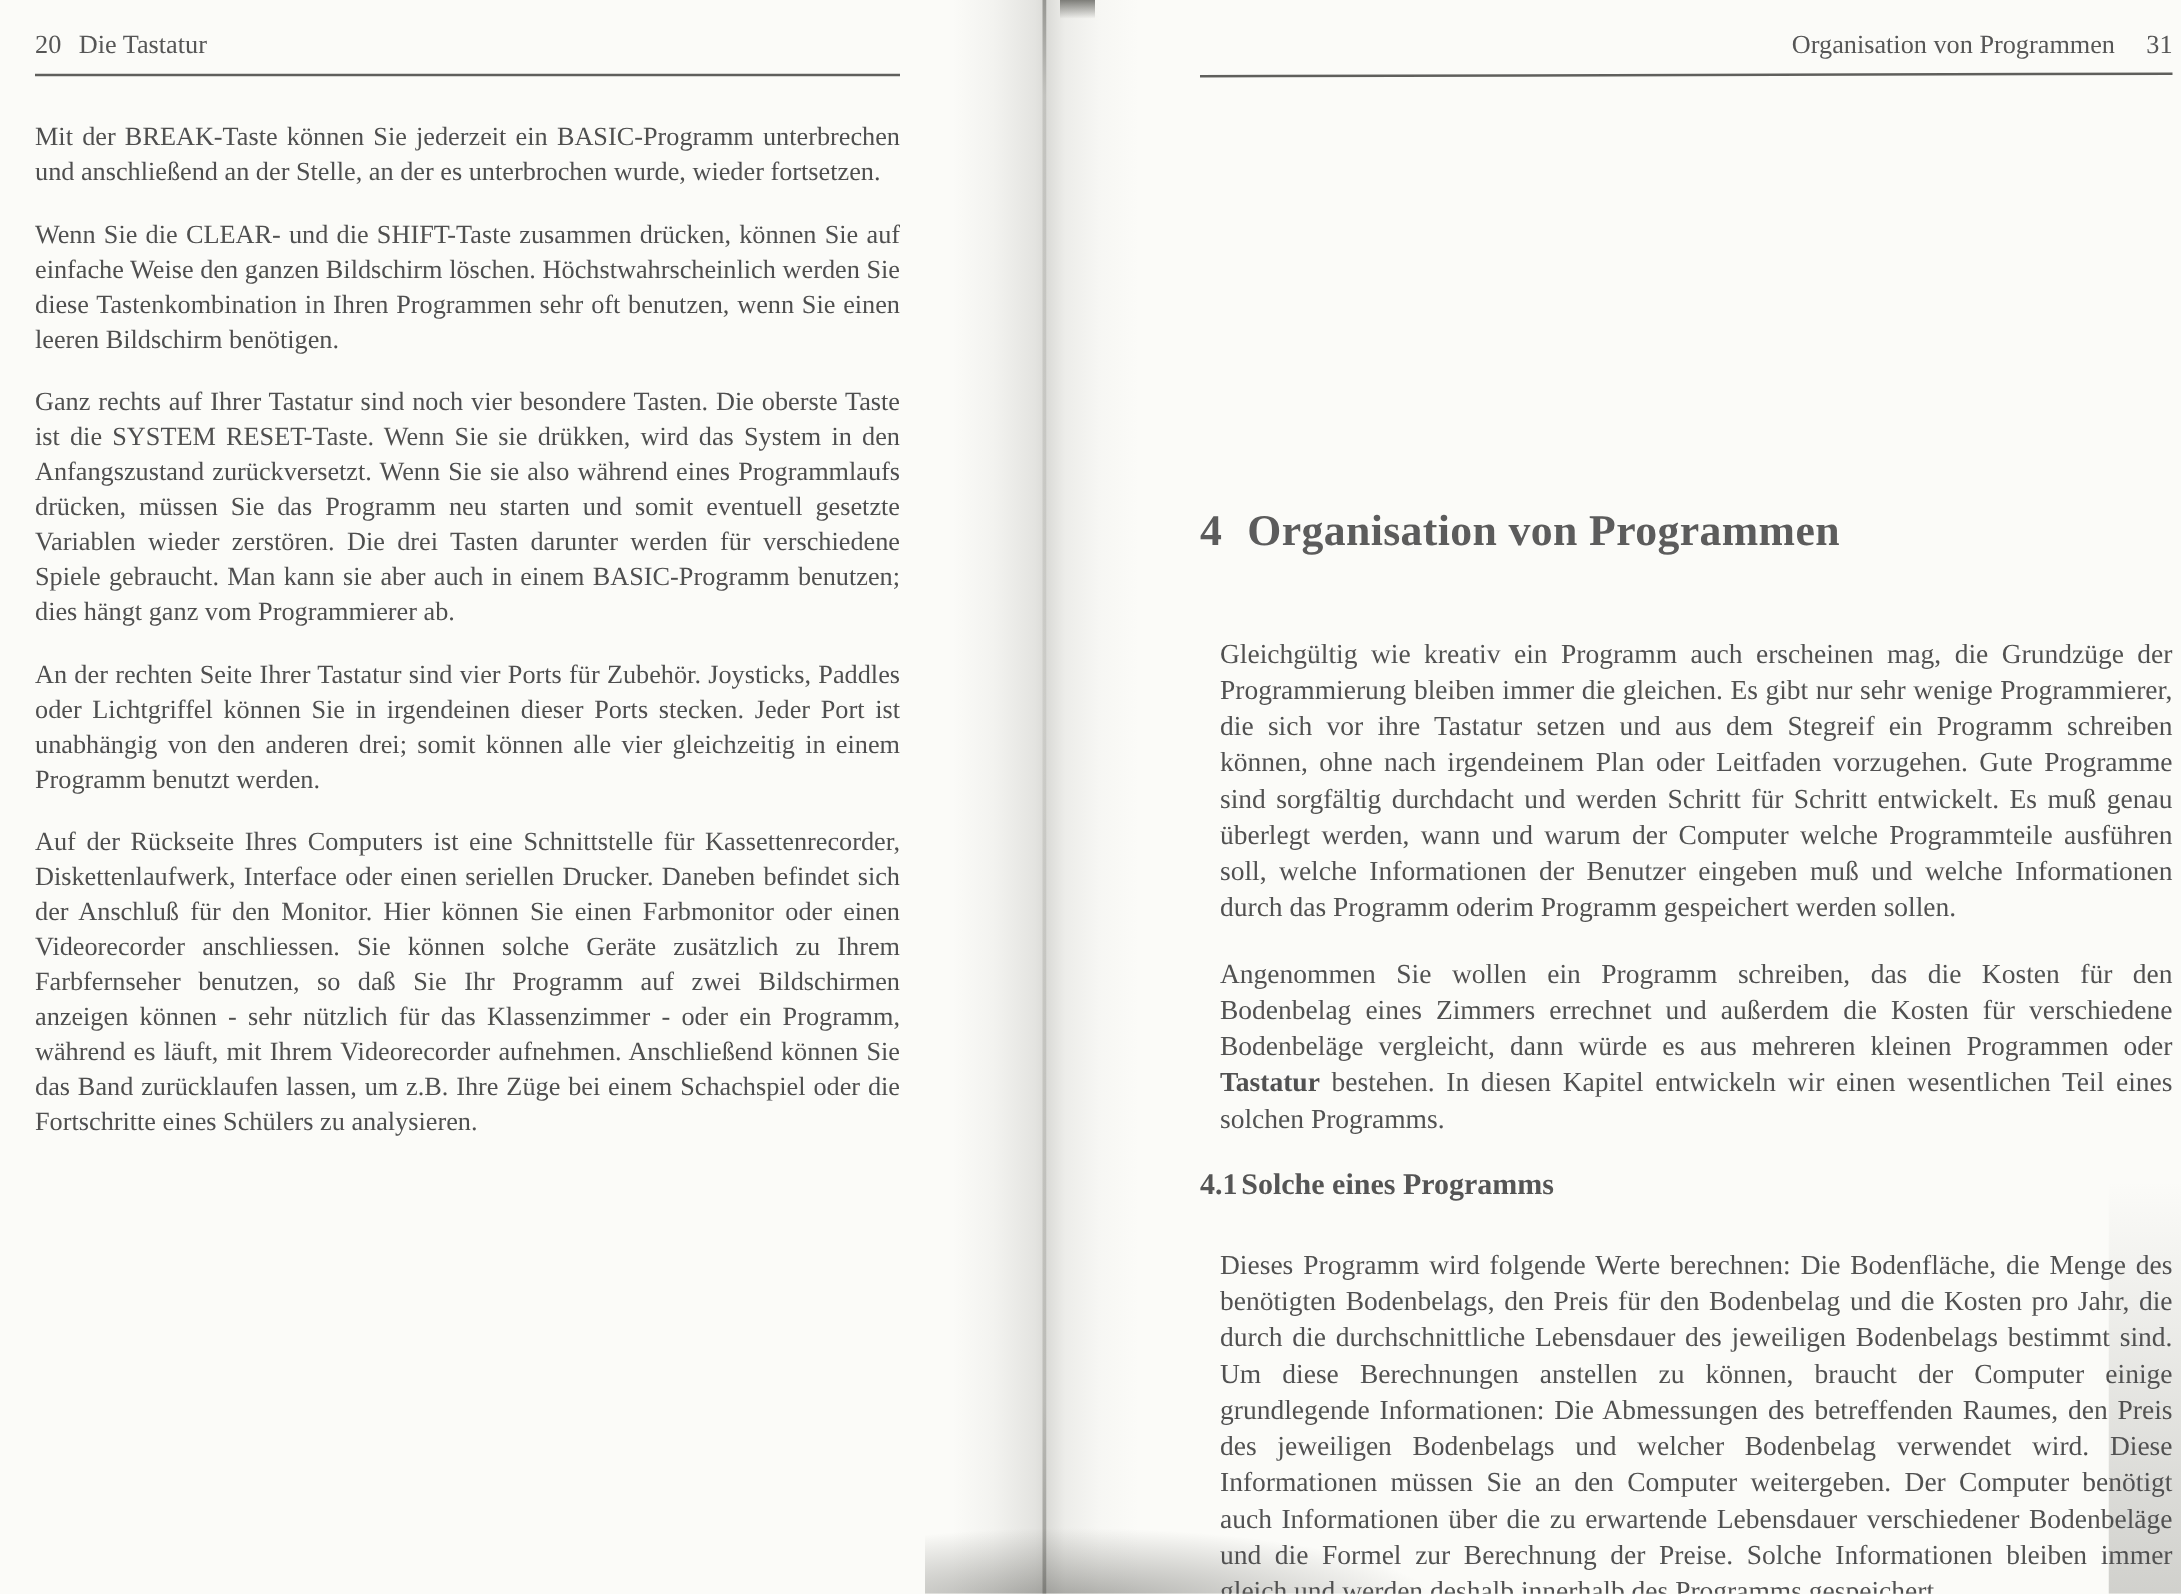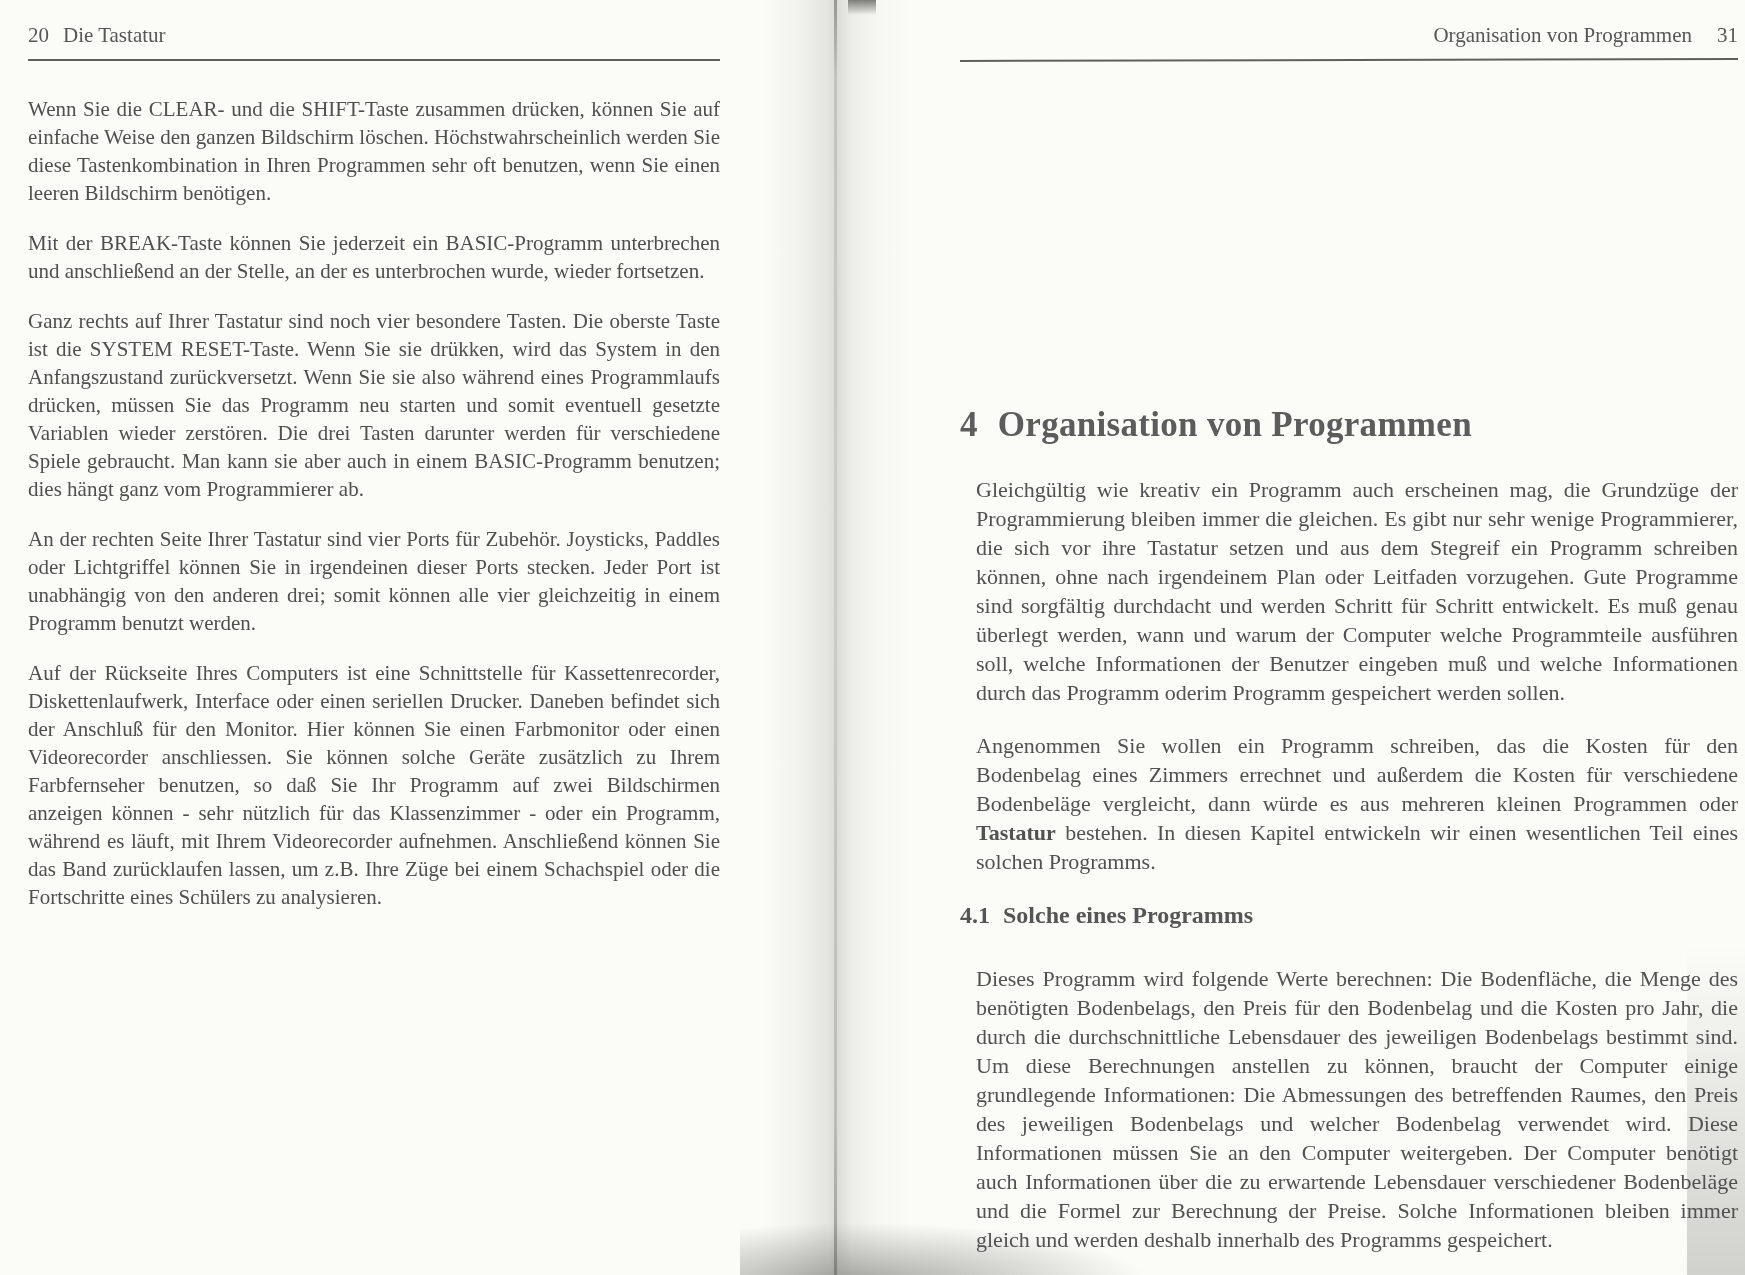--- a/index.html
+++ b/index.html
@@ -121,59 +121,59 @@
     font-size: 22px;
     line-height: 29px;
     color: #515151;
   }
   .page-right .body-text p {
     margin: 0 0 24px 16px;
   }
 
   .chapter-heading {
     margin-top: 342px;
-    margin-bottom: 28px;
+    margin-bottom: 61px;
     font-size: 35px;
     line-height: 44px;
     font-weight: bold;
     color: #5c5c5c;
     letter-spacing: 0.3px;
   }
   .chapter-heading .ch-num { margin-right: 20px; }
 
   .section-heading {
     margin-top: 20px;
     margin-bottom: 34px;
     font-size: 24px;
     line-height: 30px;
     font-weight: bold;
     color: #555555;
   }
-  .section-heading .sec-num { margin-right: 13px; }
+  .section-heading .sec-num { margin-right: 3px; }
 
   .bold-term { font-weight: bold; }
 </style>
 </head>
 <body>
 
 <div class="gutter-shadow"></div>
 <div class="gutter-crease"></div>
 <div class="gutter-top-notch"></div>
 <div class="bottom-shadow"></div>
 <div class="right-edge-shade"></div>
 
 <div class="page page-left">
   <div class="running-head left">
     <span class="folio">20</span><span class="rtitle">Die Tastatur</span>
   </div>
   <div class="head-rule"></div>
 
   <div class="body-text">
+    <p>Mit der BREAK-Taste können Sie jederzeit ein BASIC-Programm unterbrechen und anschließend an der Stelle, an der es unterbrochen wurde, wieder fortsetzen.</p>
     <p>Wenn Sie die CLEAR- und die SHIFT-Taste zusammen drücken, können Sie auf einfache Weise den ganzen Bildschirm löschen. Höchstwahrscheinlich werden Sie diese Tastenkombination in Ihren Programmen sehr oft benutzen, wenn Sie einen leeren Bildschirm benötigen.</p>
-    <p>Mit der BREAK-Taste können Sie jederzeit ein BASIC-Programm unterbrechen und anschließend an der Stelle, an der es unterbrochen wurde, wieder fortsetzen.</p>
     <p>Ganz rechts auf Ihrer Tastatur sind noch vier besondere Tasten. Die oberste Taste ist die SYSTEM RESET-Taste. Wenn Sie sie drükken, wird das System in den Anfangszustand zurückversetzt. Wenn Sie sie also während eines Programmlaufs drücken, müssen Sie das Programm neu starten und somit eventuell gesetzte Variablen wieder zerstören. Die drei Tasten darunter werden für verschiedene Spiele gebraucht. Man kann sie aber auch in einem BASIC-Programm benutzen; dies hängt ganz vom Programmierer ab.</p>
     <p>An der rechten Seite Ihrer Tastatur sind vier Ports für Zubehör. Joysticks, Paddles oder Lichtgriffel können Sie in irgendeinen dieser Ports stecken. Jeder Port ist unabhängig von den anderen drei; somit können alle vier gleichzeitig in einem Programm benutzt werden.</p>
     <p>Auf der Rückseite Ihres Computers ist eine Schnittstelle für Kassettenrecorder, Diskettenlaufwerk, Interface oder einen seriellen Drucker. Daneben befindet sich der Anschluß für den Monitor. Hier können Sie einen Farbmonitor oder einen Videorecorder anschliessen. Sie können solche Geräte zusätzlich zu Ihrem Farbfernseher benutzen, so daß Sie Ihr Programm auf zwei Bildschirmen anzeigen können - sehr nützlich für das Klassenzimmer - oder ein Programm, während es läuft, mit Ihrem Videorecorder aufnehmen. Anschließend können Sie das Band zurücklaufen lassen, um z.B. Ihre Züge bei einem Schachspiel oder die Fortschritte eines Schülers zu analysieren.</p>
   </div>
 </div>
 
 <div class="page page-right">
   <div class="running-head right">
     <span class="rtitle">Organisation von Programmen</span><span class="folio">31</span>
   </div>

